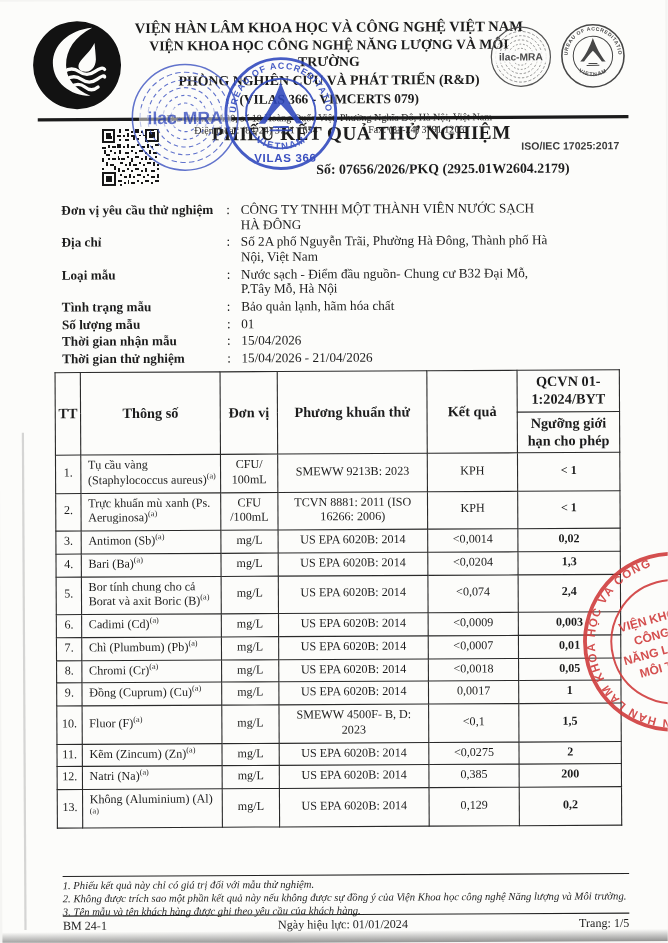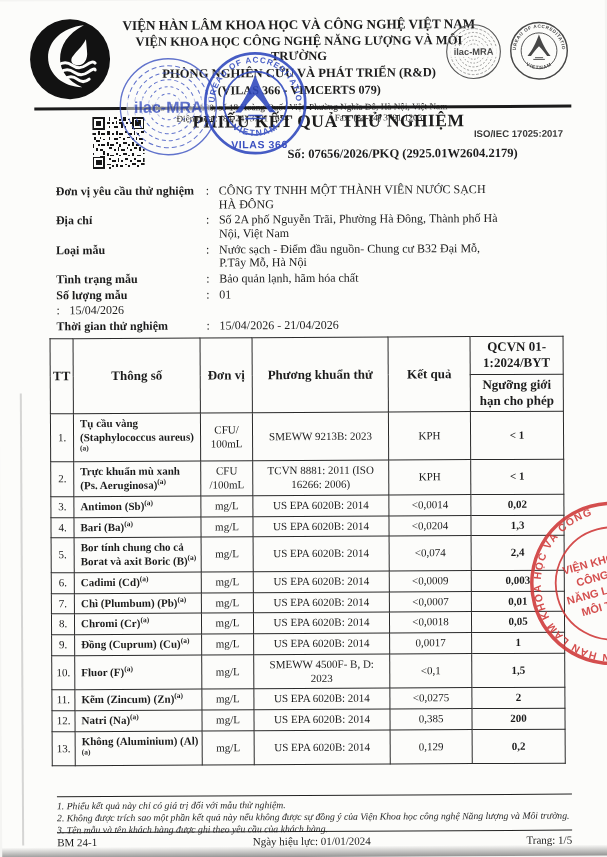--- a/index.html
+++ b/index.html
@@ -42,21 +42,21 @@
   .info-row{display:flex;margin-bottom:2px;}
   .info-label{width:150px;font-weight:bold;flex:none;}
   .info-colon{width:13px;flex:none;}
   .info-value{width:280px;flex:none;}
   
   .tbl{position:absolute;left:50px;top:337px;border-collapse:collapse;table-layout:fixed;
     font-size:11px;line-height:1.25;}
   .tbl th,.tbl td{border:1.2px solid #2a2a2a;padding:3px 3px;vertical-align:middle;
     text-align:center;overflow:hidden;}
   .tbl th{font-weight:bold;font-size:13px;padding:2px 2px;}
-  .tbl td.c-param{text-align:left;padding-left:6px;font-weight:bold;}
+  .tbl td.c-param{text-align:left;padding-left:6px;}
   .tbl td.c-limit{font-weight:bold;}
   .tbl sup{font-size:7.5px;line-height:0;}
   col.w-tt{width:23px;}col.w-param{width:127px;}col.w-unit{width:52px;}
   col.w-method{width:136px;}col.w-result{width:82px;}col.w-limit{width:93px;}
   
   .stamp-red{position:absolute;left:524px;top:498px;width:175px;height:175px;z-index:5;opacity:.9;}
   
   .footnotes{position:absolute;left:55px;top:795px;width:515px;
     border-top:1.6px solid #222;padding-top:3px;
     font-size:9.7px;font-style:italic;line-height:1.22;color:#1f1f1f;}
@@ -201,20 +201,21 @@
       <span class="info-label">Tình trạng mẫu</span>
       <span class="info-colon">:</span>
       <span class="info-value">Bảo quản lạnh, hãm hóa chất</span>
     </div>
     <div class="info-row">
       <span class="info-label">Số lượng mẫu</span>
       <span class="info-colon">:</span>
       <span class="info-value">01</span>
     </div>
     <div class="info-row">
+      <span class="info-label">Thời gian nhận mẫu</span>
       <span class="info-colon">:</span>
       <span class="info-value">15/04/2026</span>
     </div>
     <div class="info-row">
       <span class="info-label">Thời gian thử nghiệm</span>
       <span class="info-colon">:</span>
       <span class="info-value">15/04/2026 - 21/04/2026</span>
     </div>
   </div>
 

